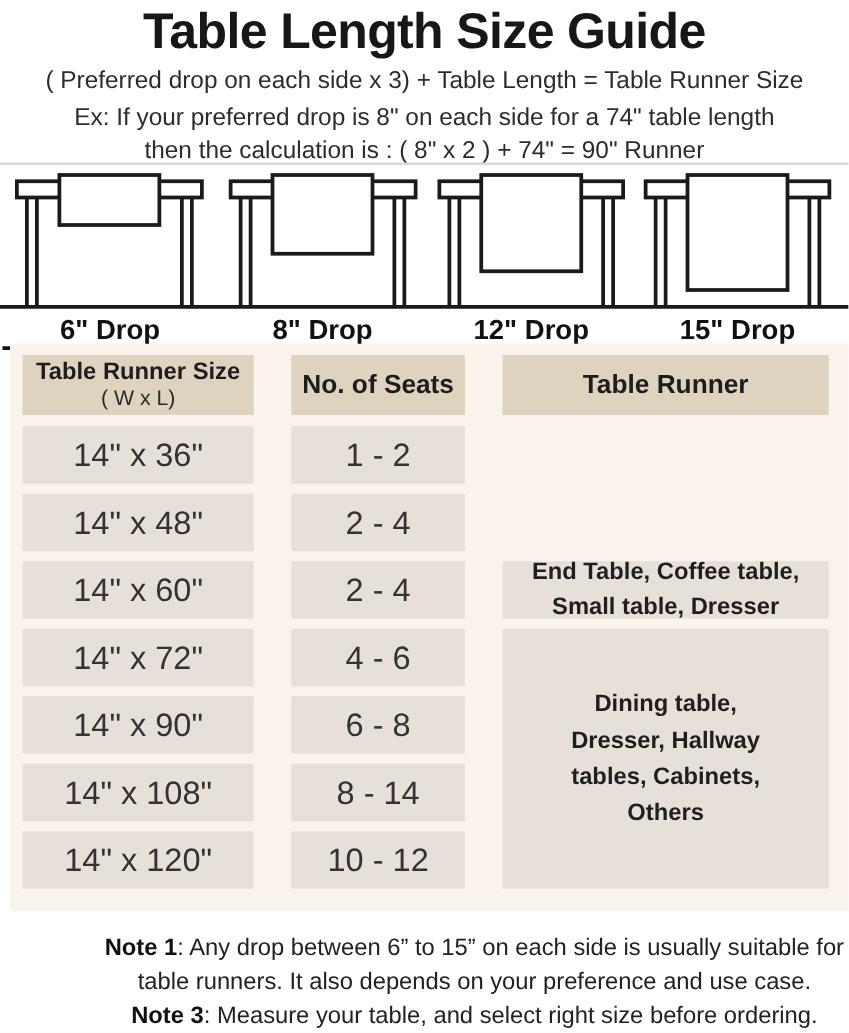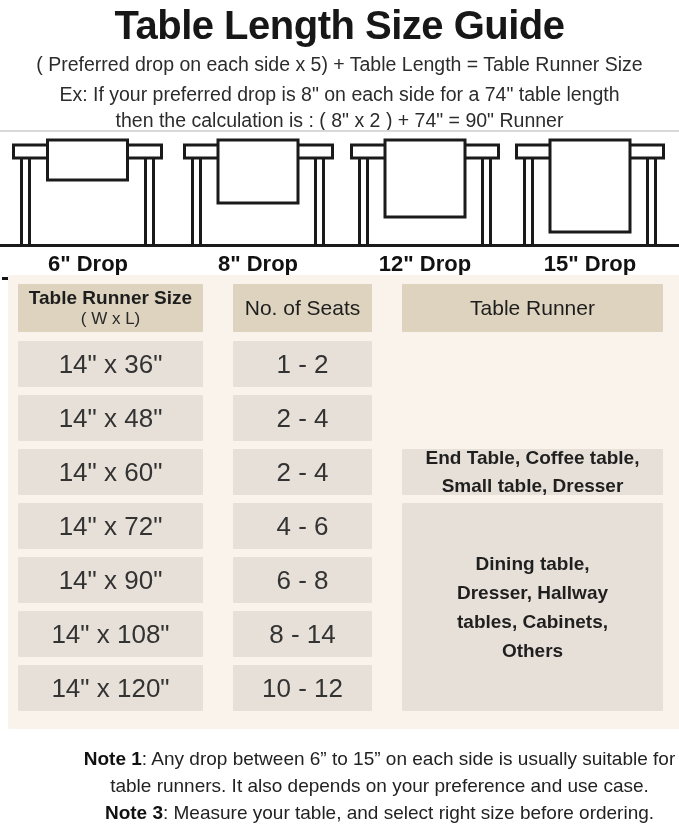--- a/index.html
+++ b/index.html
@@ -34,40 +34,40 @@
   .col1 { left:10px;  width:185px; }
   .col2 { left:225px; width:139px; }
   .col3 { left:394px; width:261px; }
   .hdr  { top:9px; height:48px; background:#ddd3bf; }
   .r0 { top:66px; }  .r1 { top:120px; } .r2 { top:174px; } .r3 { top:228px; }
   .r4 { top:282px; } .r5 { top:336px; } .r6 { top:390px; }
   .row-h { height:46px; }
   .datacell { background:#e7e0d8; color:#333333; font-size:26px; }
   .hdr-main { font-size:19px; font-weight:700; color:#1d1d1d; line-height:22px; }
   .hdr-sub  { font-size:17px; color:#2a2a2a; line-height:20px; }
-  .hdr-big  { font-size:21px; font-weight:400; color:#1d1d1d; }
+  .hdr-big  { font-size:21px; font-weight:700; color:#1d1d1d; }
   .typecell { background:#e7e0d8; color:#1f1f1f; font-size:19px; font-weight:700; line-height:28px; }
   .ga { top:66px;  height:100px; }
   .gb { top:174px; height:46px; }
   .gc { top:228px; height:208px; }
   .tw-a { max-width:228px; } .tw-b { max-width:240px; } .tw-c { max-width:172px; line-height:29px; }
 
   
   .notes { position:absolute; top:745px; left:0; width:679px; text-align:center;
     font-size:19px; color:#222;margin-left:40px; }
   .note-line { line-height:27px; white-space:nowrap; }
   .note-label { font-weight:700; color:#111; }
 </style>
 </head>
 <body>
 
 <div class="page">
 
   <div class="title">Table Length Size Guide</div>
-  <div class="subline formula">( Preferred drop on each side x 5) + Table Length = Table Runner Size</div>
+  <div class="subline formula">( Preferred drop on each side x 3) + Table Length = Table Runner Size</div>
   <div class="subline ex1">Ex: If your preferred drop is 8" on each side for a 74" table length</div>
   <div class="subline ex2">then the calculation is : ( 8" x 2 ) + 74" = 90" Runner</div>
 
   <div class="top-divider"></div>
 
   <svg class="illustrations" width="679" height="112" viewBox="0 0 679 112">
 
     <g>
       <line x1="21.5" y1="18" x2="21.5" y2="106" stroke="#1a1a1a" stroke-width="3"></line>
       <line x1="29.5" y1="18" x2="29.5" y2="106" stroke="#1a1a1a" stroke-width="3"></line>

